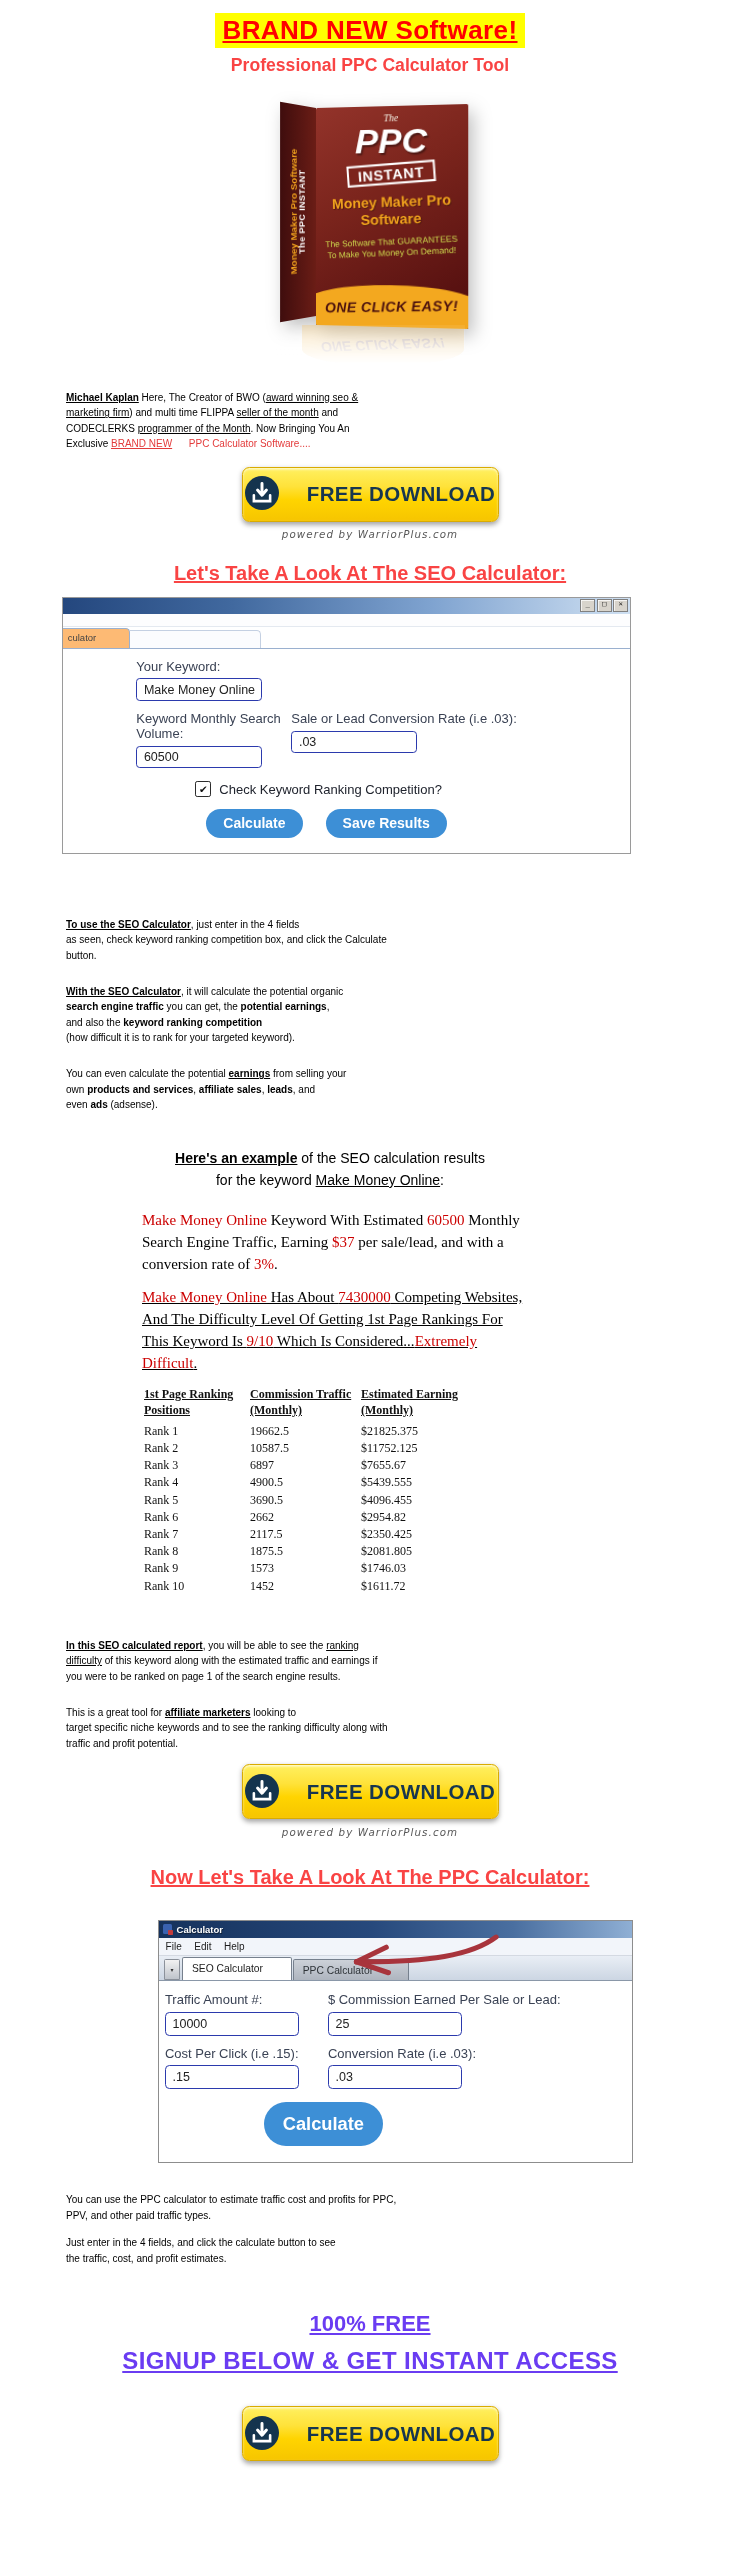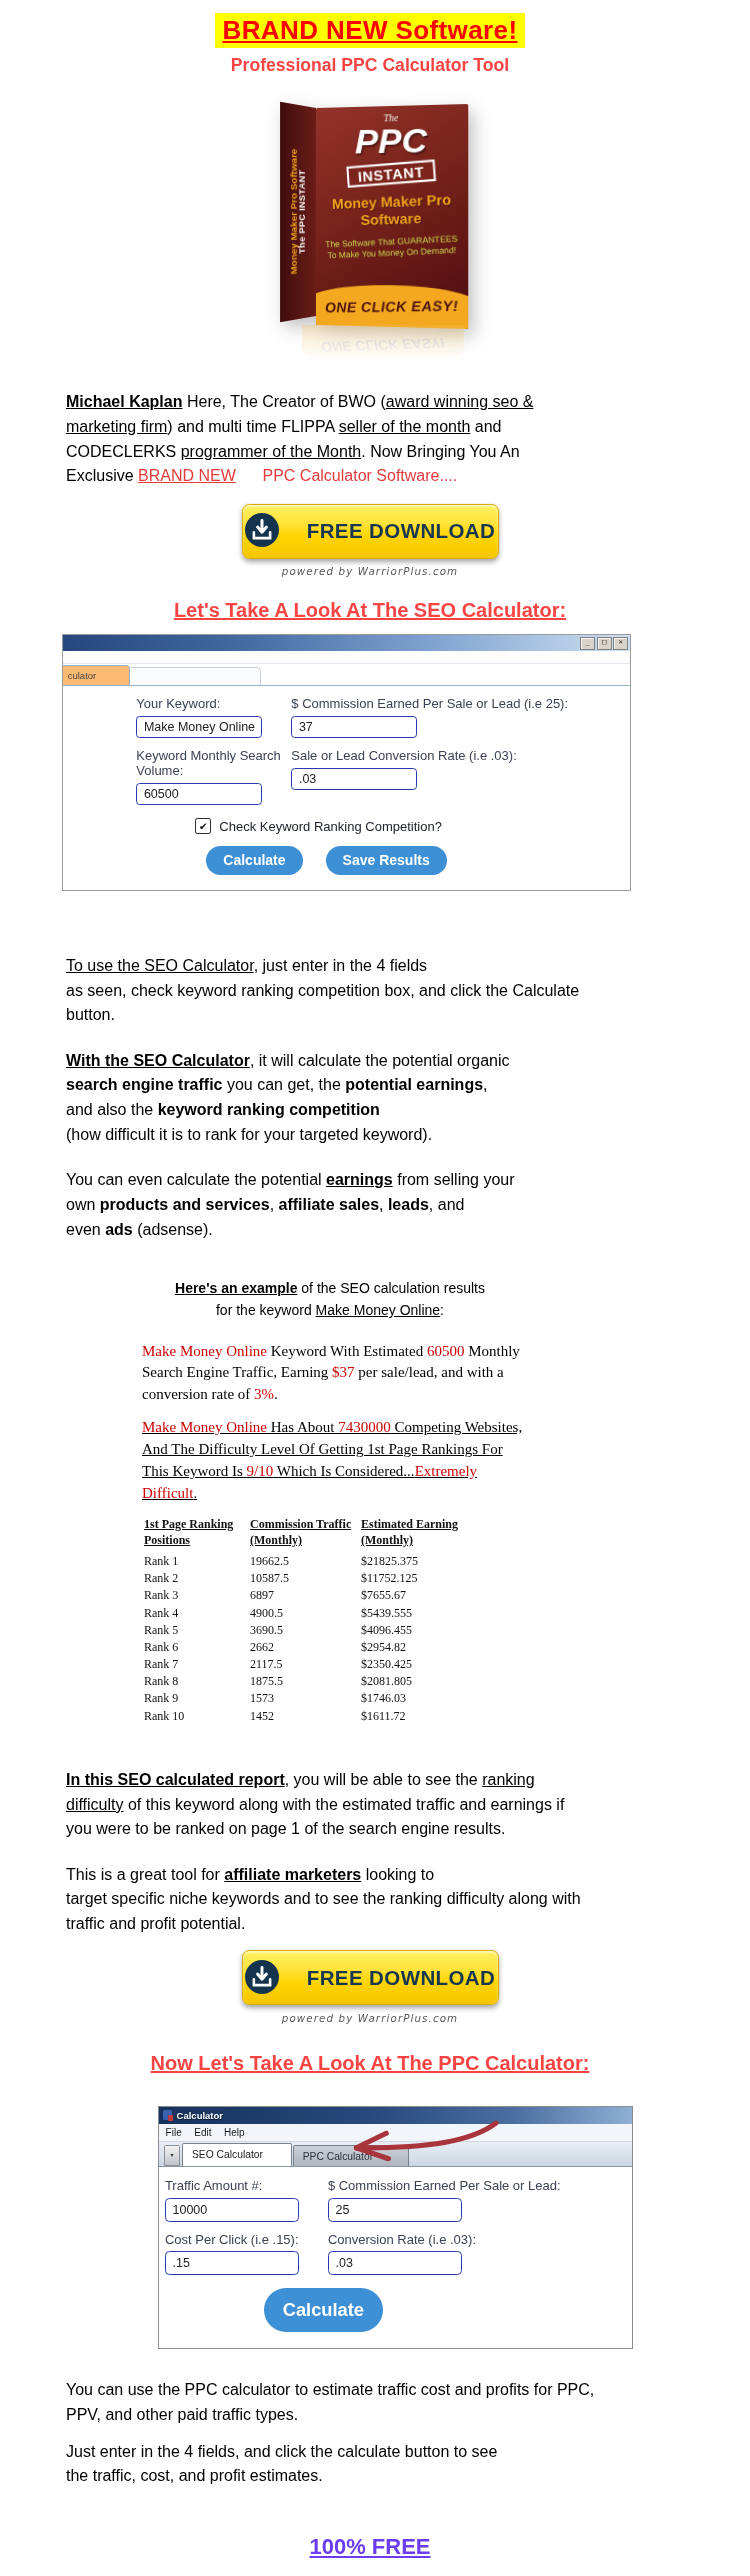--- a/index.html
+++ b/index.html
@@ -38,21 +38,21 @@
   .bf-band{position:absolute;bottom:0;left:-6%;width:112%;height:41px;background:#f3a81f;
            border-radius:100% 100% 0 0/34px 34px 0 0;display:flex;align-items:center;justify-content:center;}
   .bf-band span{color:#4c120e;font-weight:bold;font-size:14px;font-style:italic;letter-spacing:0.4px;transform:rotate(-2deg);}
   .box-reflection{width:189px;margin:0 auto;height:43px;position:relative;overflow:hidden;opacity:.28;}
   .refl-band{position:absolute;top:0;left:14%;width:86%;height:41px;background:#f3a81f;
              border-radius:0 0 100% 100%/0 0 34px 34px;display:flex;align-items:center;justify-content:center;}
   .refl-band span{color:#4c120e;font-weight:bold;font-size:14px;font-style:italic;transform:scaleY(-1) rotate(2deg);}
   .box-reflection::after{content:"";position:absolute;inset:0;background:linear-gradient(rgba(255,255,255,.25),#fff 90%);}
 
   
-  .para{font-size:16px;line-height:1.55;margin:0;}
+  .para{font-size:10px;line-height:1.55;margin:0;}
   .mt-intro{margin-top:22px;}
 
   
   .dl-wrap{margin-top:14.7px;}
   .dl-btn{display:flex;align-items:center;justify-content:center;gap:28px;width:255px;height:53px;margin:0 auto;
           background:linear-gradient(#fff060 0%,#ffe23a 35%,#ffd400 60%,#f6c500 100%);
           border:0.7px solid #d9ab00;border-radius:7.3px;cursor:pointer;
           box-shadow:0 2.9px 5.1px rgba(0,0,0,.35), inset 0 1.5px 2.2px rgba(255,255,255,.7);}
   .dl-label{color:#17364f;font-size:20.5px;font-weight:bold;letter-spacing:0.4px;}
   .powered{text-align:center;font-style:italic;color:#585858;font-size:10.3px;letter-spacing:1.1px;margin-top:6.6px;
@@ -219,24 +219,20 @@
     <div class="seo-tabrow">
       <div class="tab-partial">culator</div>
       <div class="tab-blank"></div>
     </div>
     <div class="seo-body">
       <div class="frow">
         <div class="fcell1">
           <div class="flabel">Your Keyword:</div>
           <input class="finput" value="Make Money Online" style="">
         </div>
-        <div class="fcell2">
-          <div class="flabel">$ Commission Earned Per Sale or Lead (i.e 25):</div>
-          <input class="finput" value="37" style="">
-        </div>
       </div>
       <div class="frow">
         <div class="fcell1">
           <div class="flabel">Keyword Monthly Search Volume:</div>
           <input class="finput" value="60500" style="">
         </div>
         <div class="fcell2">
           <div class="flabel">Sale or Lead Conversion Rate (i.e .03):</div>
           <input class="finput" value=".03" style="">
         </div>
@@ -245,21 +241,21 @@
         <span class="chk-box">✔</span>
         <span class="chk-label">Check Keyword Ranking Competition?</span>
       </div>
       <div class="btn-row">
         <button class="pill-btn">Calculate</button>
         <button class="pill-btn">Save Results</button>
       </div>
     </div>
   </div>
 
-  <p class="para p-after-window"><span style="font-weight: normal; text-decoration: underline;">To use the SEO Calculator</span><span>, just enter in the 4 fields</span><br><span>as seen, check keyword ranking competition box, and click the Calculate</span><br><span>button.</span></p>
+  <p class="para p-after-window"><span style="font-weight: bold; text-decoration: underline;">To use the SEO Calculator</span><span>, just enter in the 4 fields</span><br><span>as seen, check keyword ranking competition box, and click the Calculate</span><br><span>button.</span></p>
   <p class="para p-gap"><span style="font-weight: bold; text-decoration: underline;">With the SEO Calculator</span><span>, it will calculate the potential organic</span><br><span style="font-weight: bold;">search engine traffic</span><span> you can get, the </span><span style="font-weight: bold;">potential earnings</span><span>,</span><br><span>and also the </span><span style="font-weight: bold;">keyword ranking competition</span><br><span>(how difficult it is to rank for your targeted keyword).</span></p>
   <p class="para p-gap"><span>You can even calculate the potential </span><span style="font-weight: bold; text-decoration: underline;">earnings</span><span> from selling your</span><br><span>own </span><span style="font-weight: bold;">products and services</span><span>, </span><span style="font-weight: bold;">affiliate sales</span><span>, </span><span style="font-weight: bold;">leads</span><span>, and</span><br><span>even </span><span style="font-weight: bold;">ads</span><span> (adsense).</span></p>
 
   <div class="example-heading"><span style="font-weight: bold; text-decoration: underline;">Here's an example</span><span> of the SEO calculation results</span><br><span>for the keyword </span><span style="text-decoration: underline;">Make Money Online</span><span>:</span></div>
 
   <p class="para serif-block sp1"><span style="color: rgb(204, 0, 0);">Make Money Online</span><span> Keyword With Estimated </span><span style="color: rgb(204, 0, 0);">60500</span><span> Monthly</span><br><span>Search Engine Traffic, Earning </span><span style="color: rgb(204, 0, 0);">$37</span><span> per sale/lead, and with a</span><br><span>conversion rate of </span><span style="color: rgb(204, 0, 0);">3%</span><span>.</span></p>
   <p class="para serif-block sp2"><span style="color: rgb(204, 0, 0);">Make Money Online</span><span> Has About </span><span style="color: rgb(204, 0, 0);">7430000</span><span> Competing Websites,</span><br><span>And The Difficulty Level Of Getting 1st Page Rankings For</span><br><span>This Keyword Is </span><span style="color: rgb(204, 0, 0);">9/10</span><span> Which Is Considered...</span><span style="color: rgb(204, 0, 0);">Extremely</span><br><span style="color: rgb(204, 0, 0);">Difficult</span><span>.</span></p>
 
   <table class="results-table">
     <thead>

